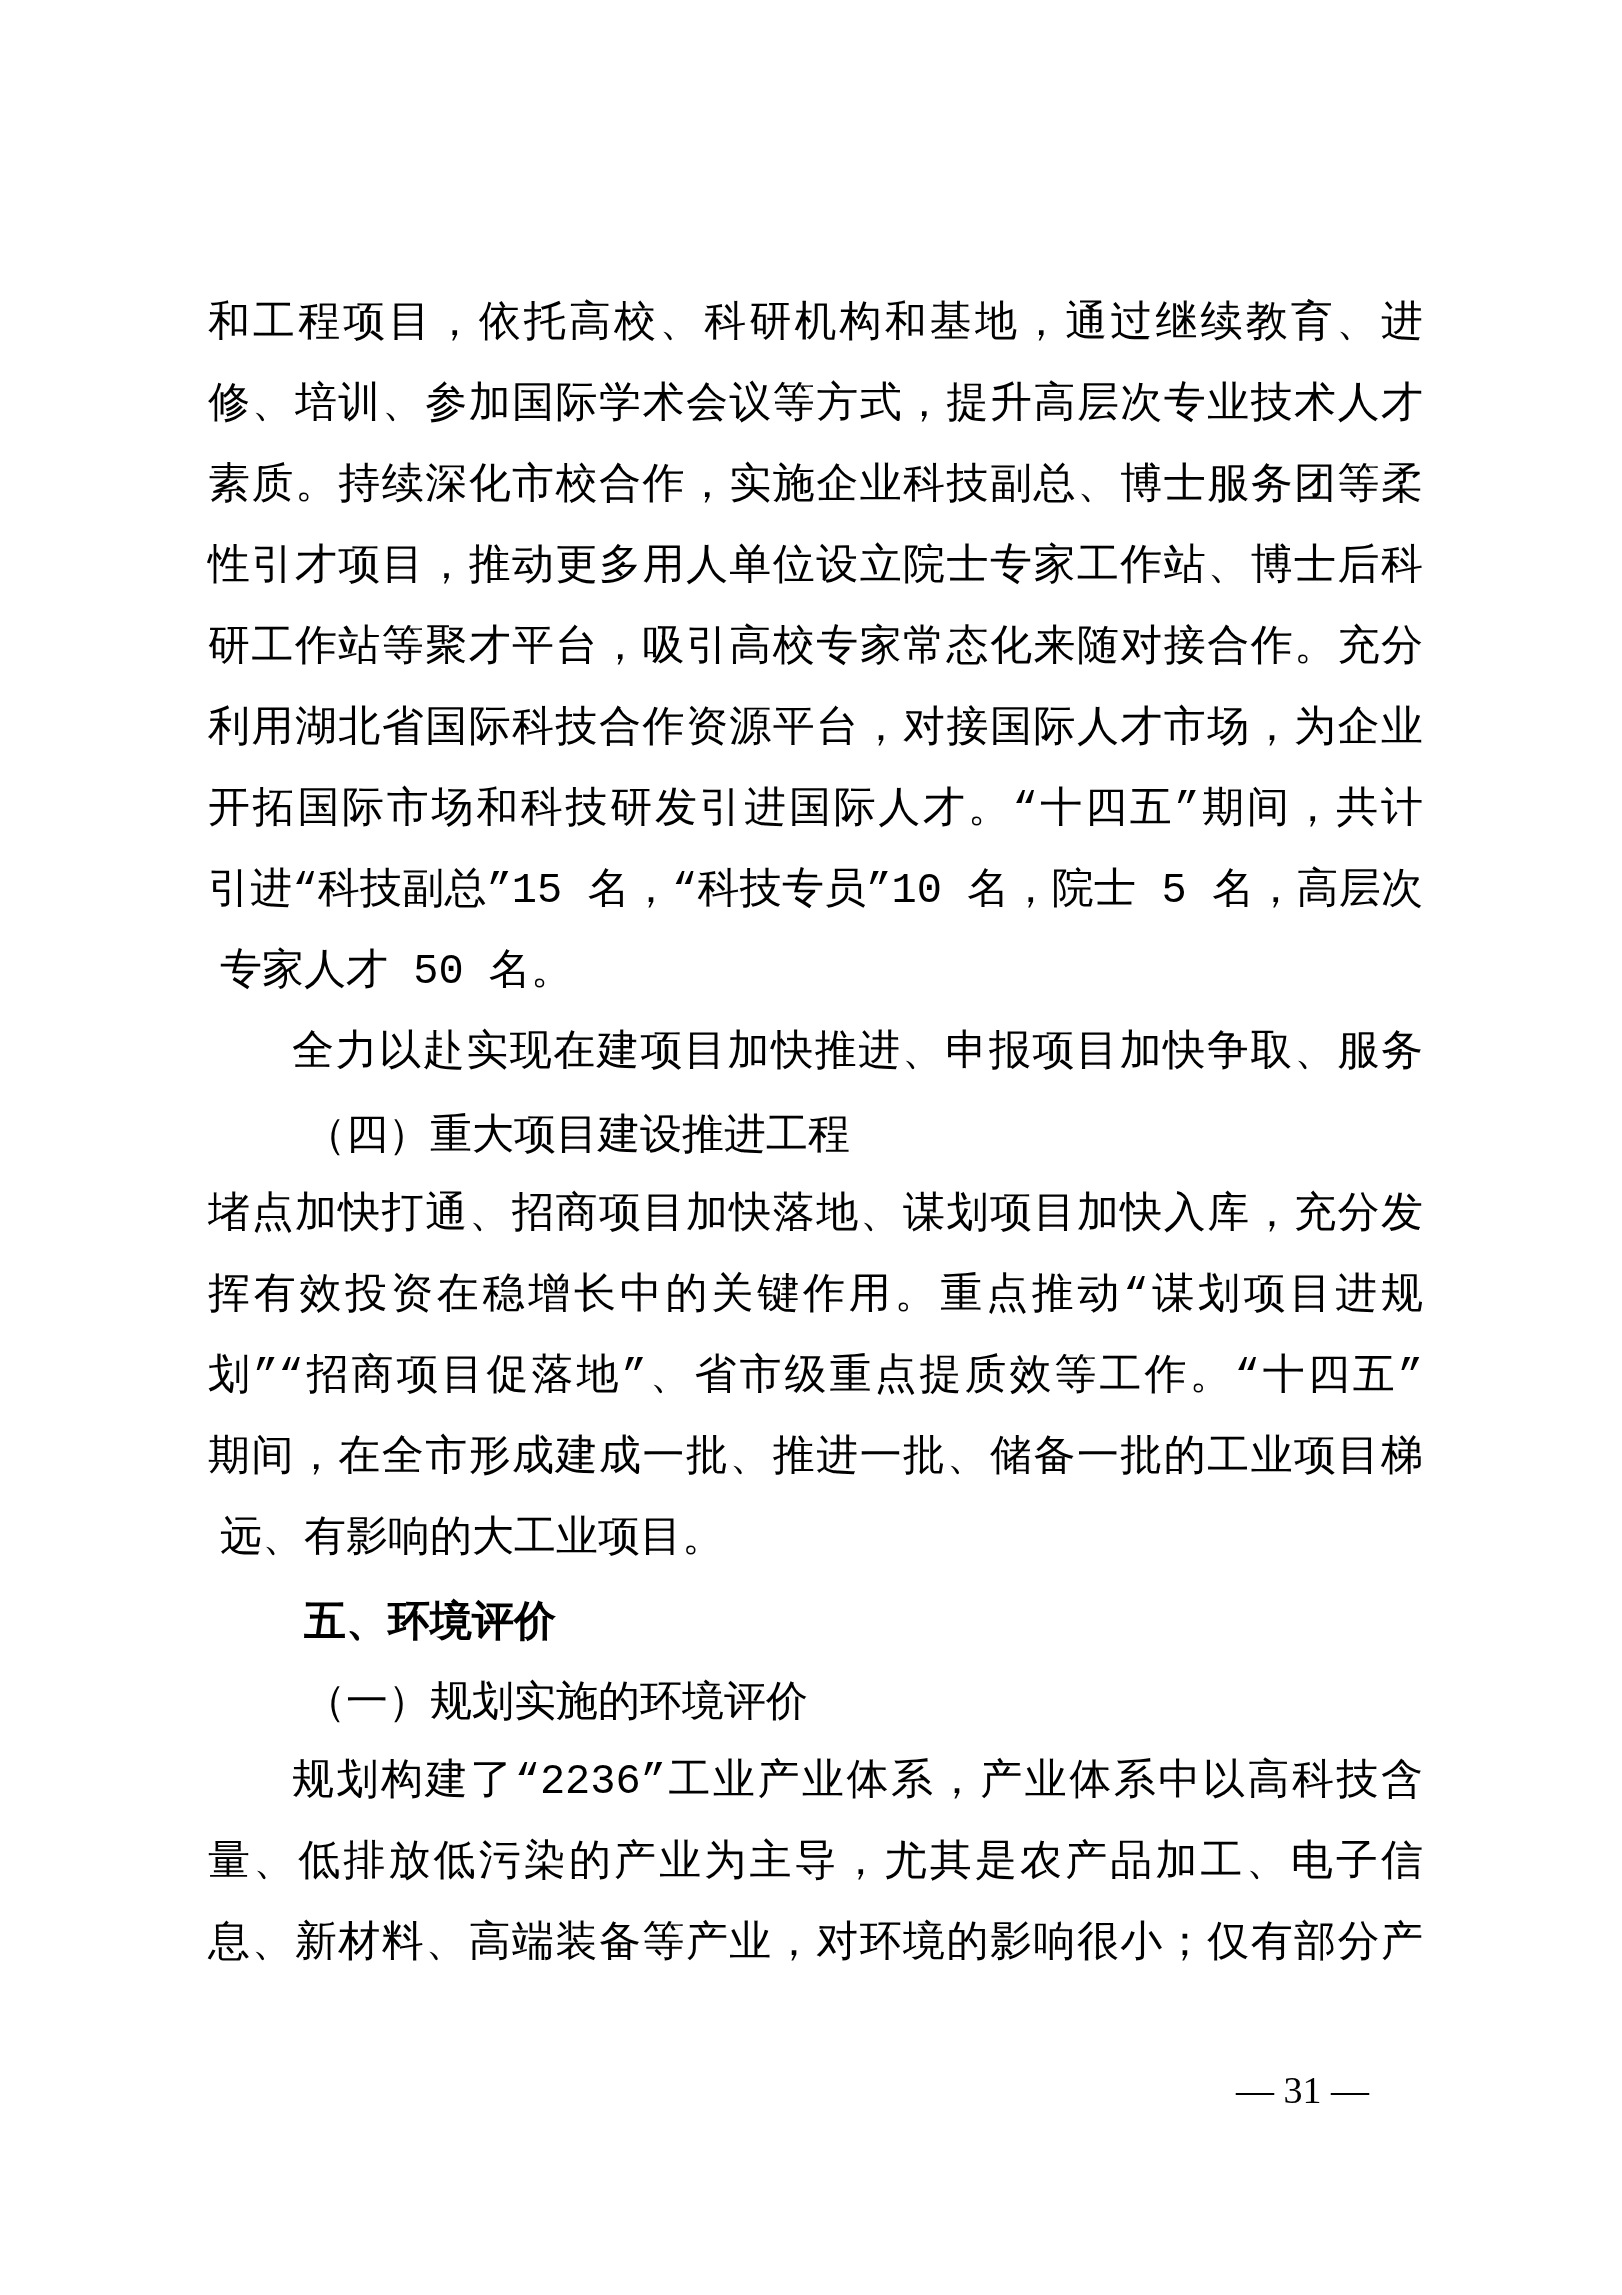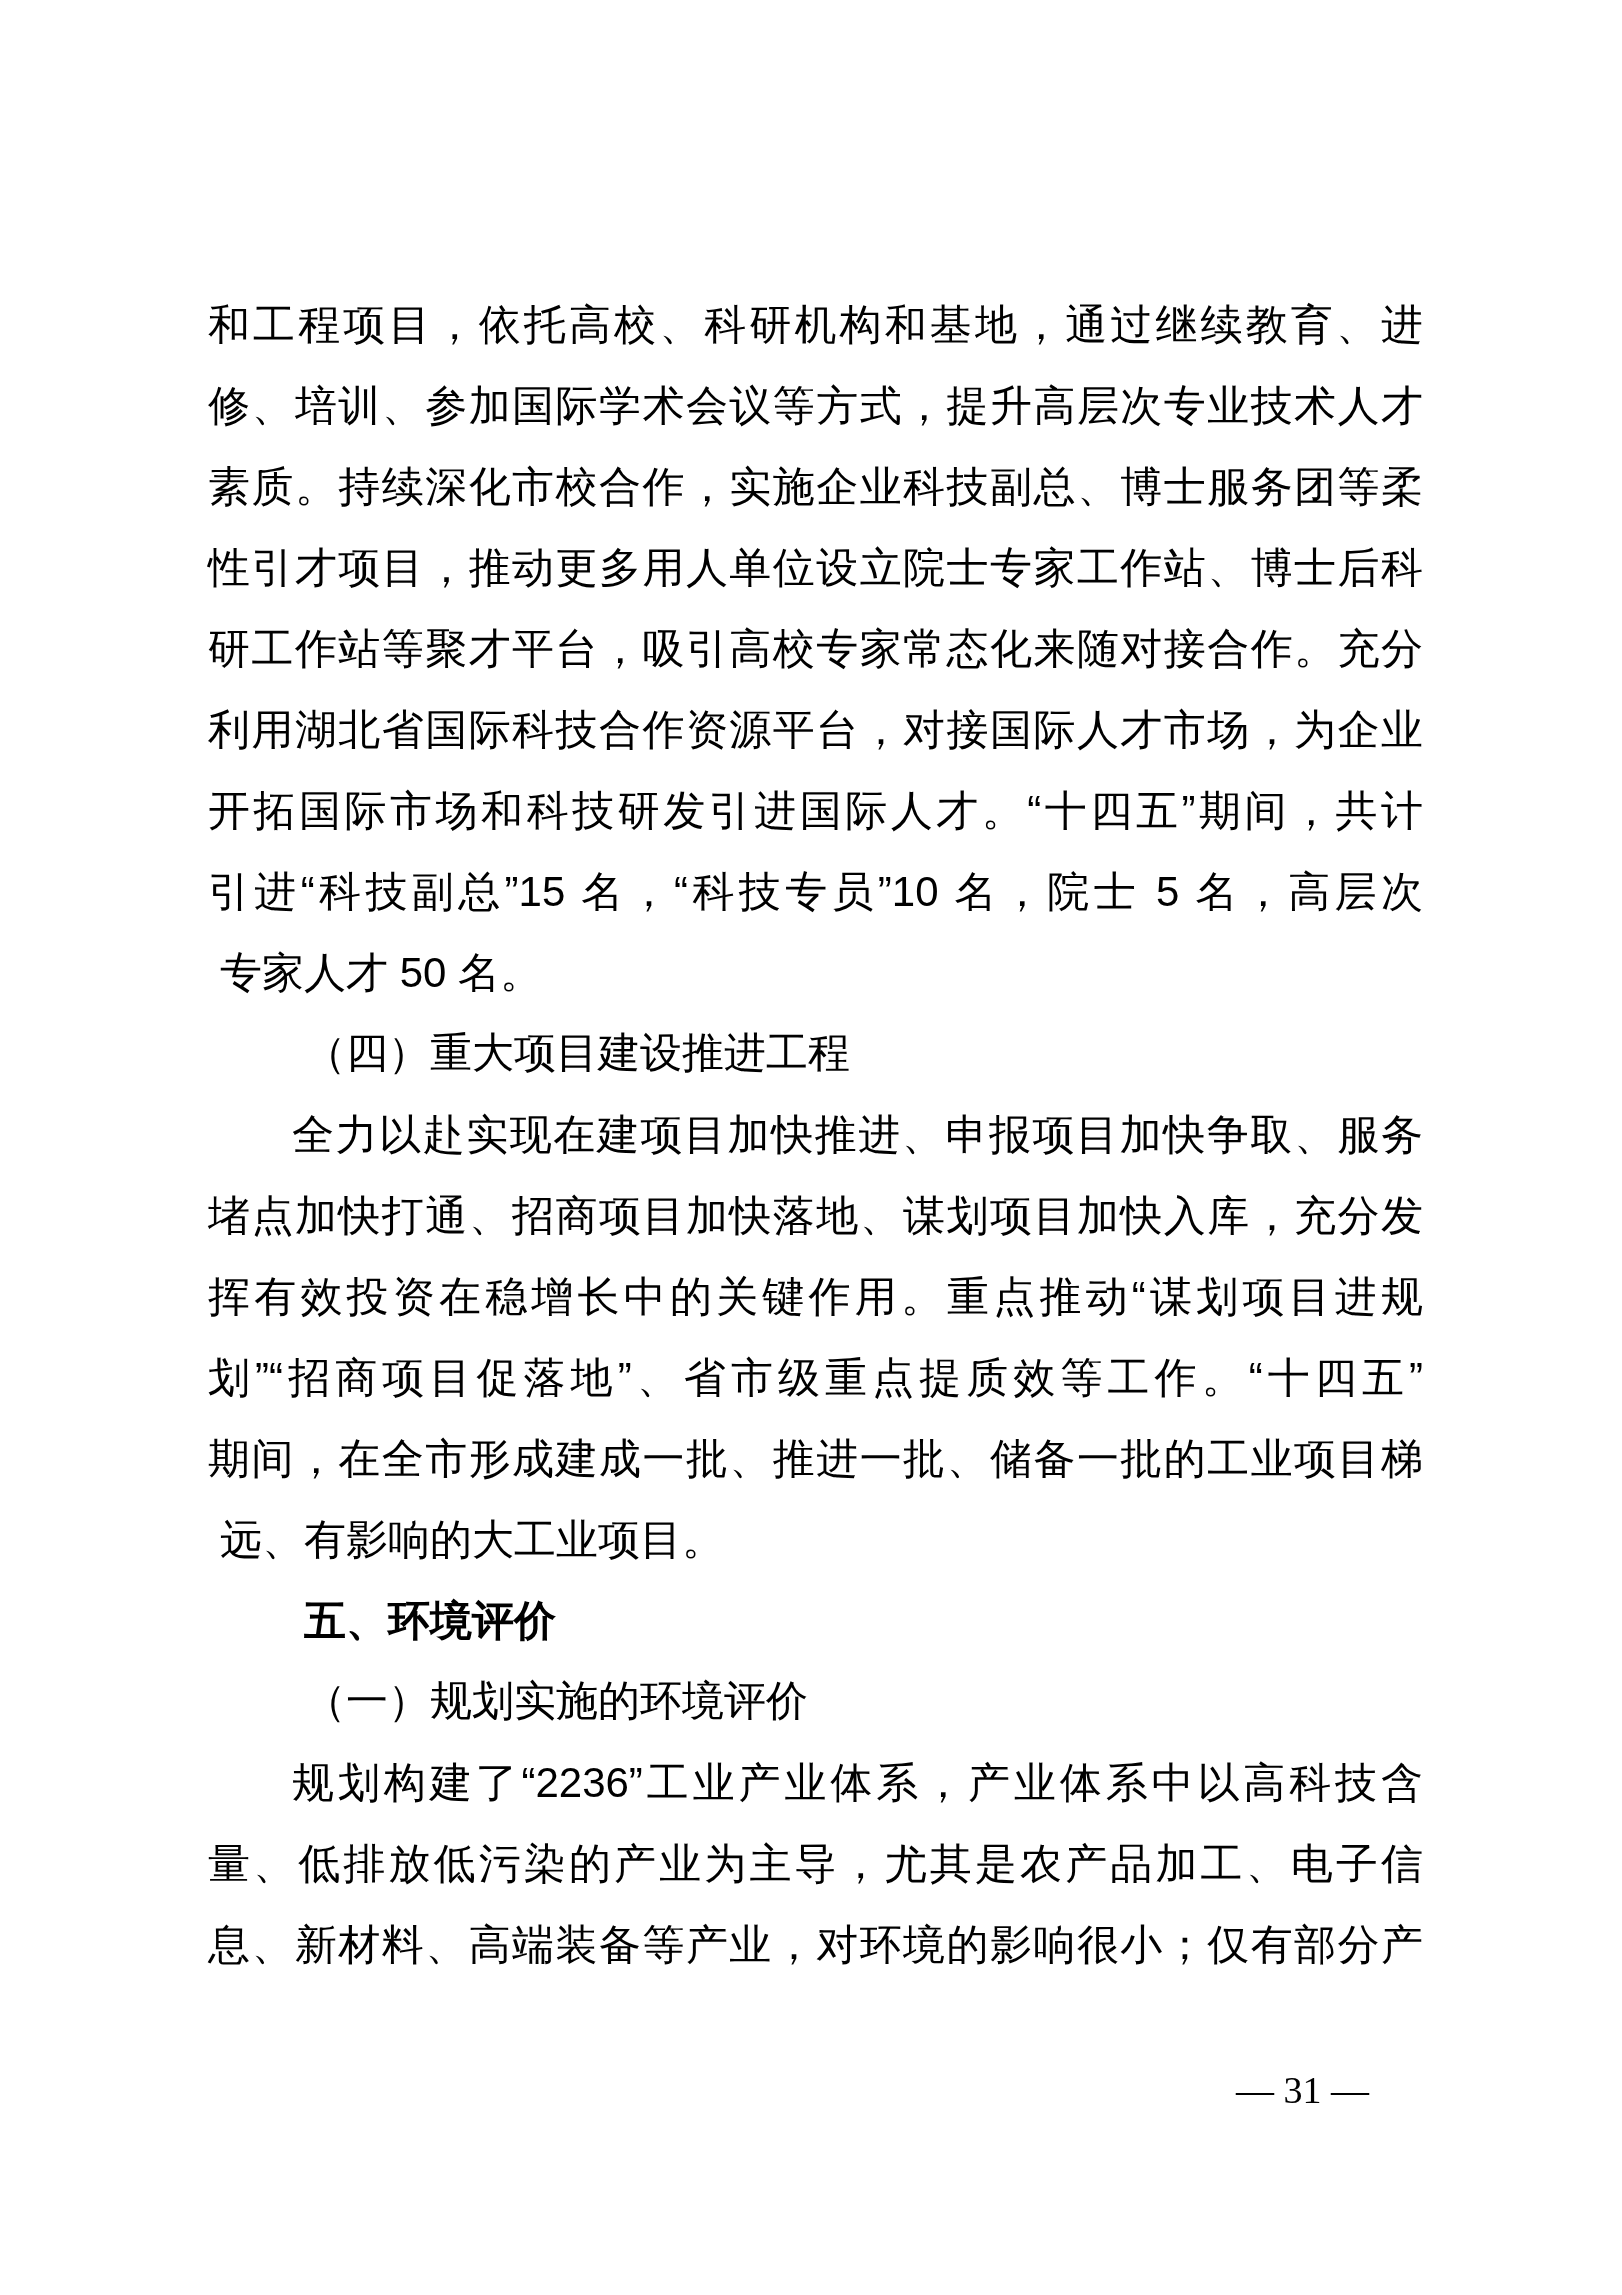--- a/index.html
+++ b/index.html
@@ -27,21 +27,21 @@
   .line.justify {
     text-align: justify;
     text-align-last: justify;
   }
   .line.no-justify {
     text-align: right;
     text-align-last: left;
     margin-left: 12px;
   }
   .line.indent { text-indent: 84px; }
-  .line.body { font-family: Liberation Sans, sans-serif; font-weight: normal; }
+  .line.body { font-family: Liberation Mono, monospace; font-weight: normal; }
   .line.kai  { font-family: "Liberation Serif", serif; font-weight: 500; }
   .line.hei  { font-family: Liberation Sans, sans-serif; font-weight: bold; }
   .page-number {
     position: absolute;
     top: 2066px;
     right: 253px;
     height: 48px;
     line-height: 48px;
     font-size: 38px;
     font-family: "Liberation Serif", serif;
@@ -56,22 +56,22 @@
   <div class="text-block">
       <div class="line body justify">和工程项目，依托高校、科研机构和基地，通过继续教育、进</div>
       <div class="line body justify">修、培训、参加国际学术会议等方式，提升高层次专业技术人才</div>
       <div class="line body justify">素质。持续深化市校合作，实施企业科技副总、博士服务团等柔</div>
       <div class="line body justify">性引才项目，推动更多用人单位设立院士专家工作站、博士后科</div>
       <div class="line body justify">研工作站等聚才平台，吸引高校专家常态化来随对接合作。充分</div>
       <div class="line body justify">利用湖北省国际科技合作资源平台，对接国际人才市场，为企业</div>
       <div class="line body justify">开拓国际市场和科技研发引进国际人才。“十四五”期间，共计</div>
       <div class="line body justify">引进“科技副总”15 名，“科技专员”10 名，院士 5 名，高层次</div>
       <div class="line body no-justify">专家人才 50 名。</div>
+      <div class="line body indent justify">全力以赴实现在建项目加快推进、申报项目加快争取、服务</div>
       <div class="line kai indent no-justify">（四）重大项目建设推进工程</div>
-      <div class="line body indent justify">全力以赴实现在建项目加快推进、申报项目加快争取、服务</div>
       <div class="line body justify">堵点加快打通、招商项目加快落地、谋划项目加快入库，充分发</div>
       <div class="line body justify">挥有效投资在稳增长中的关键作用。重点推动“谋划项目进规</div>
       <div class="line body justify">划”“招商项目促落地”、省市级重点提质效等工作。“十四五”</div>
       <div class="line body justify">期间，在全市形成建成一批、推进一批、储备一批的工业项目梯</div>
       <div class="line body no-justify">远、有影响的大工业项目。</div>
       <div class="line hei indent no-justify">五、环境评价</div>
       <div class="line kai indent no-justify">（一）规划实施的环境评价</div>
       <div class="line body indent justify">规划构建了“2236”工业产业体系，产业体系中以高科技含</div>
       <div class="line body justify">量、低排放低污染的产业为主导，尤其是农产品加工、电子信</div>
       <div class="line body justify">息、新材料、高端装备等产业，对环境的影响很小；仅有部分产</div>

